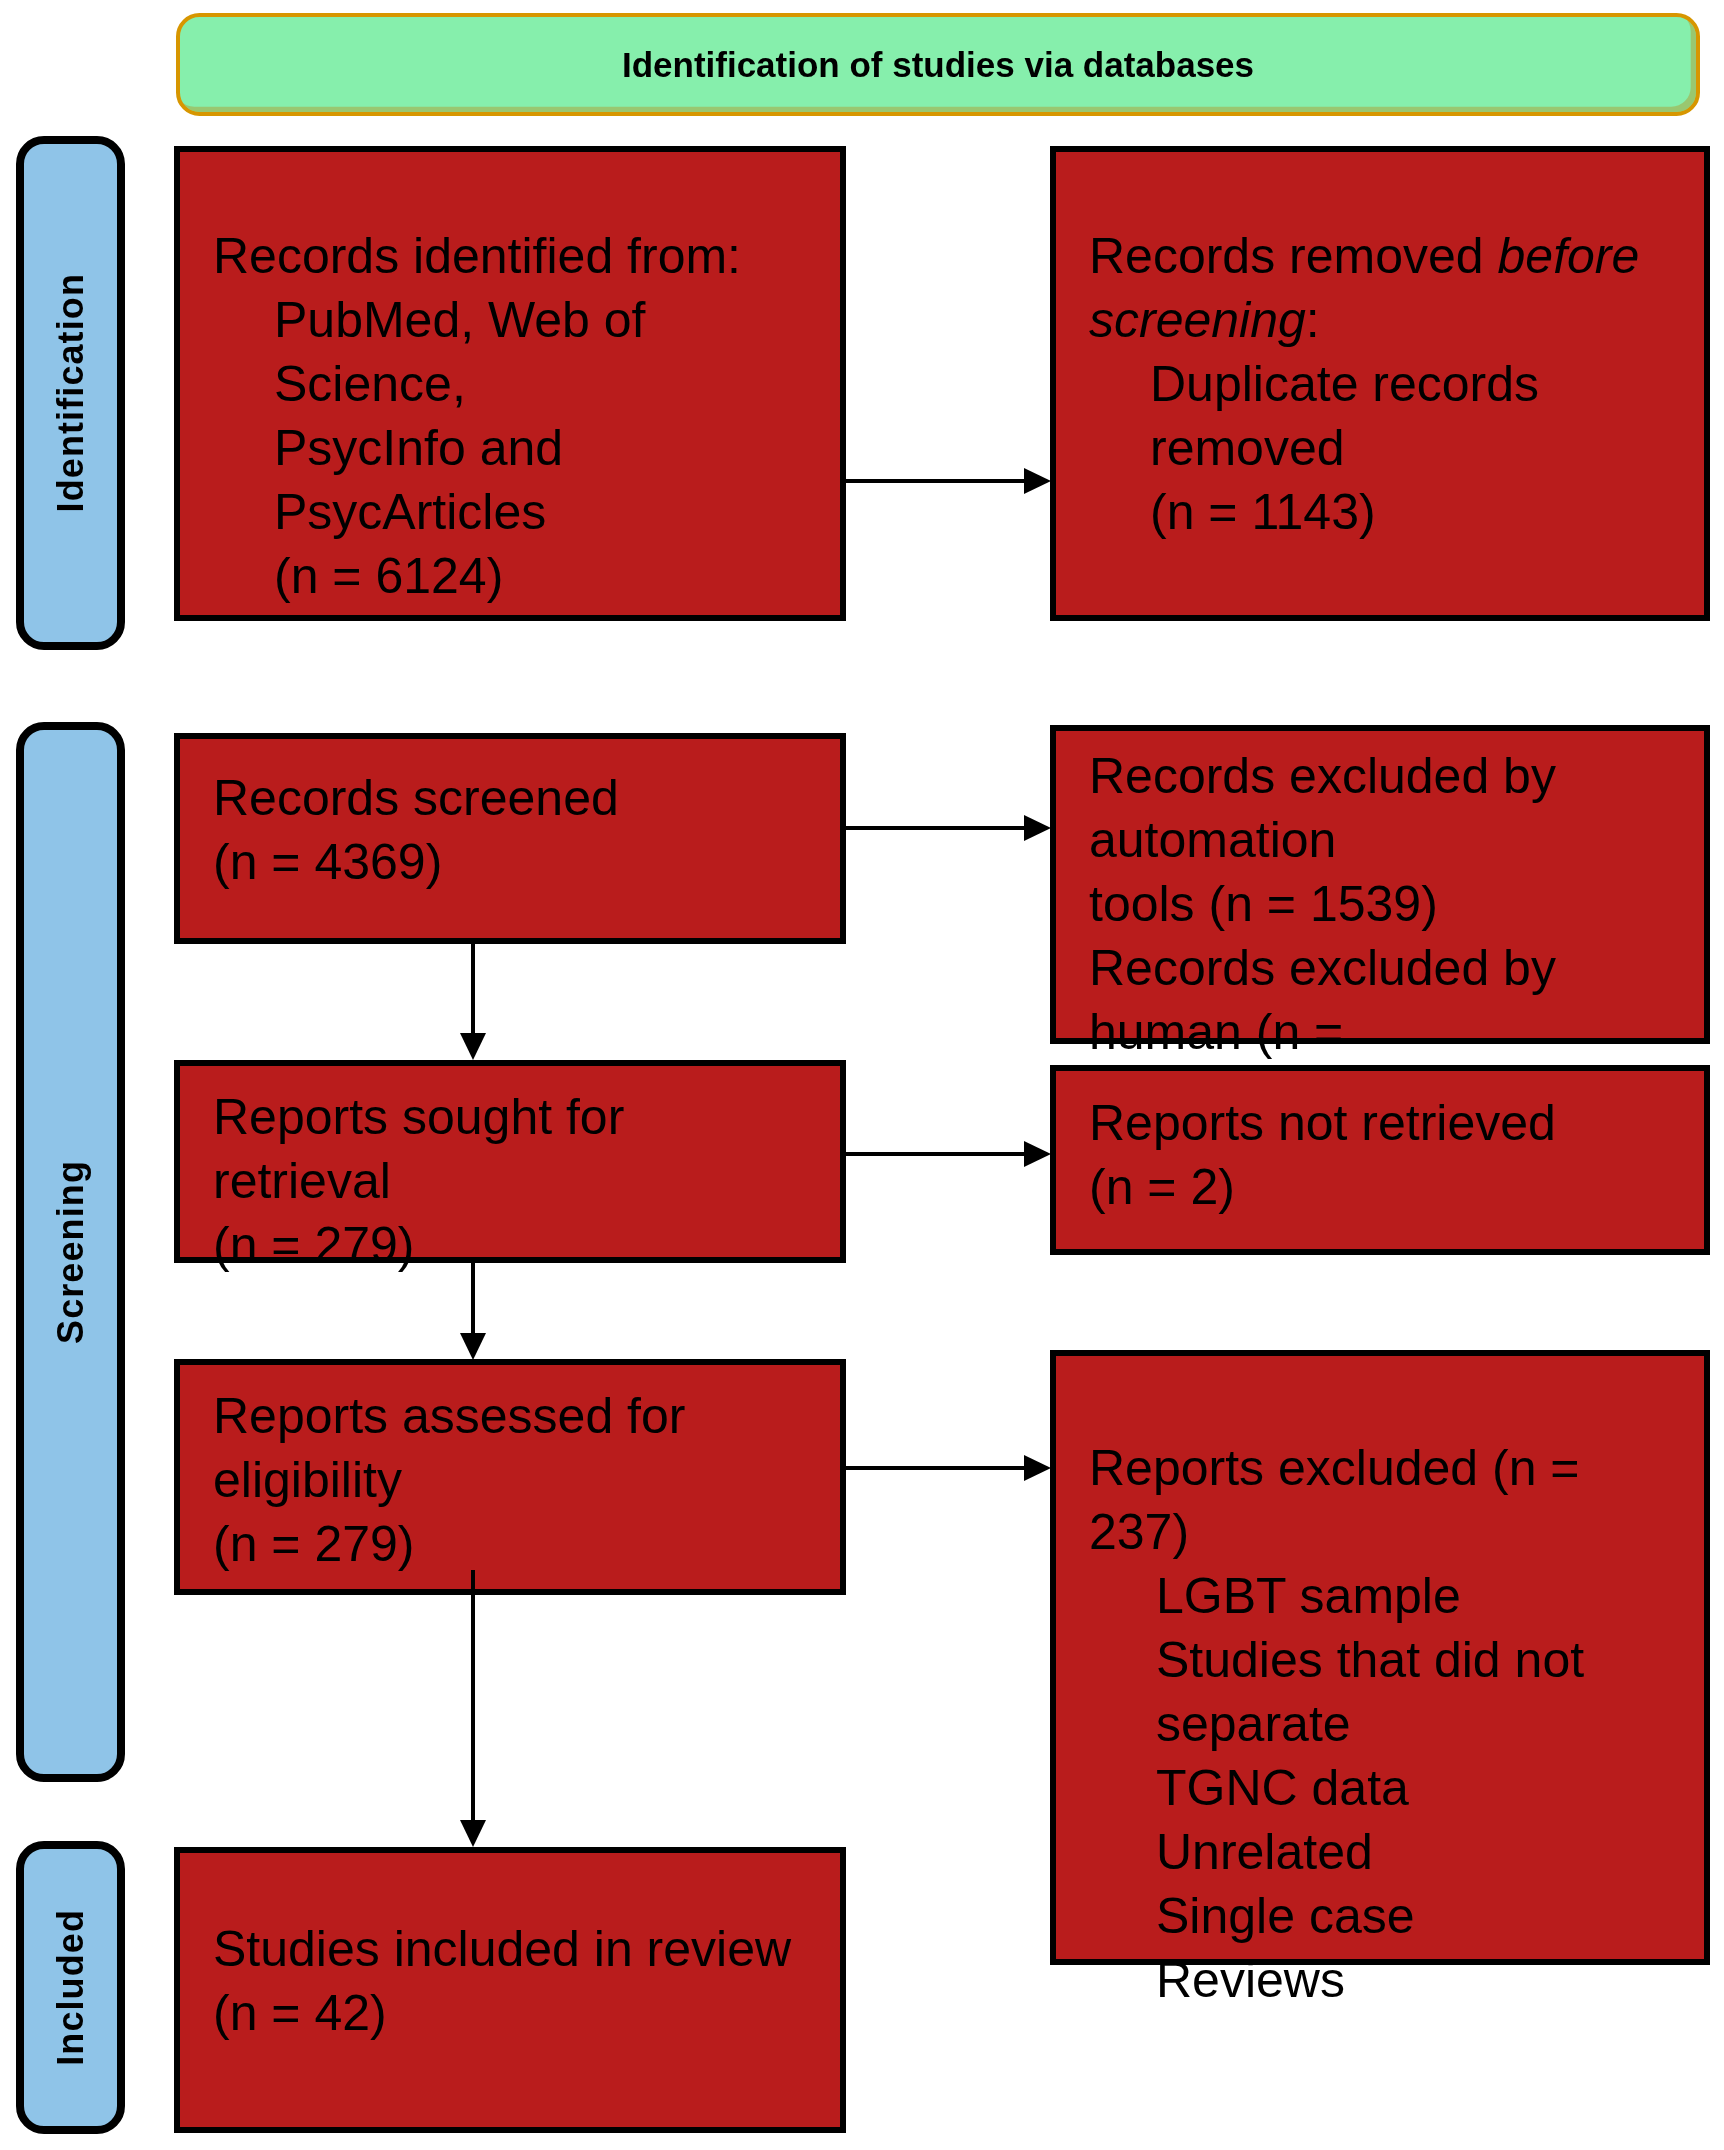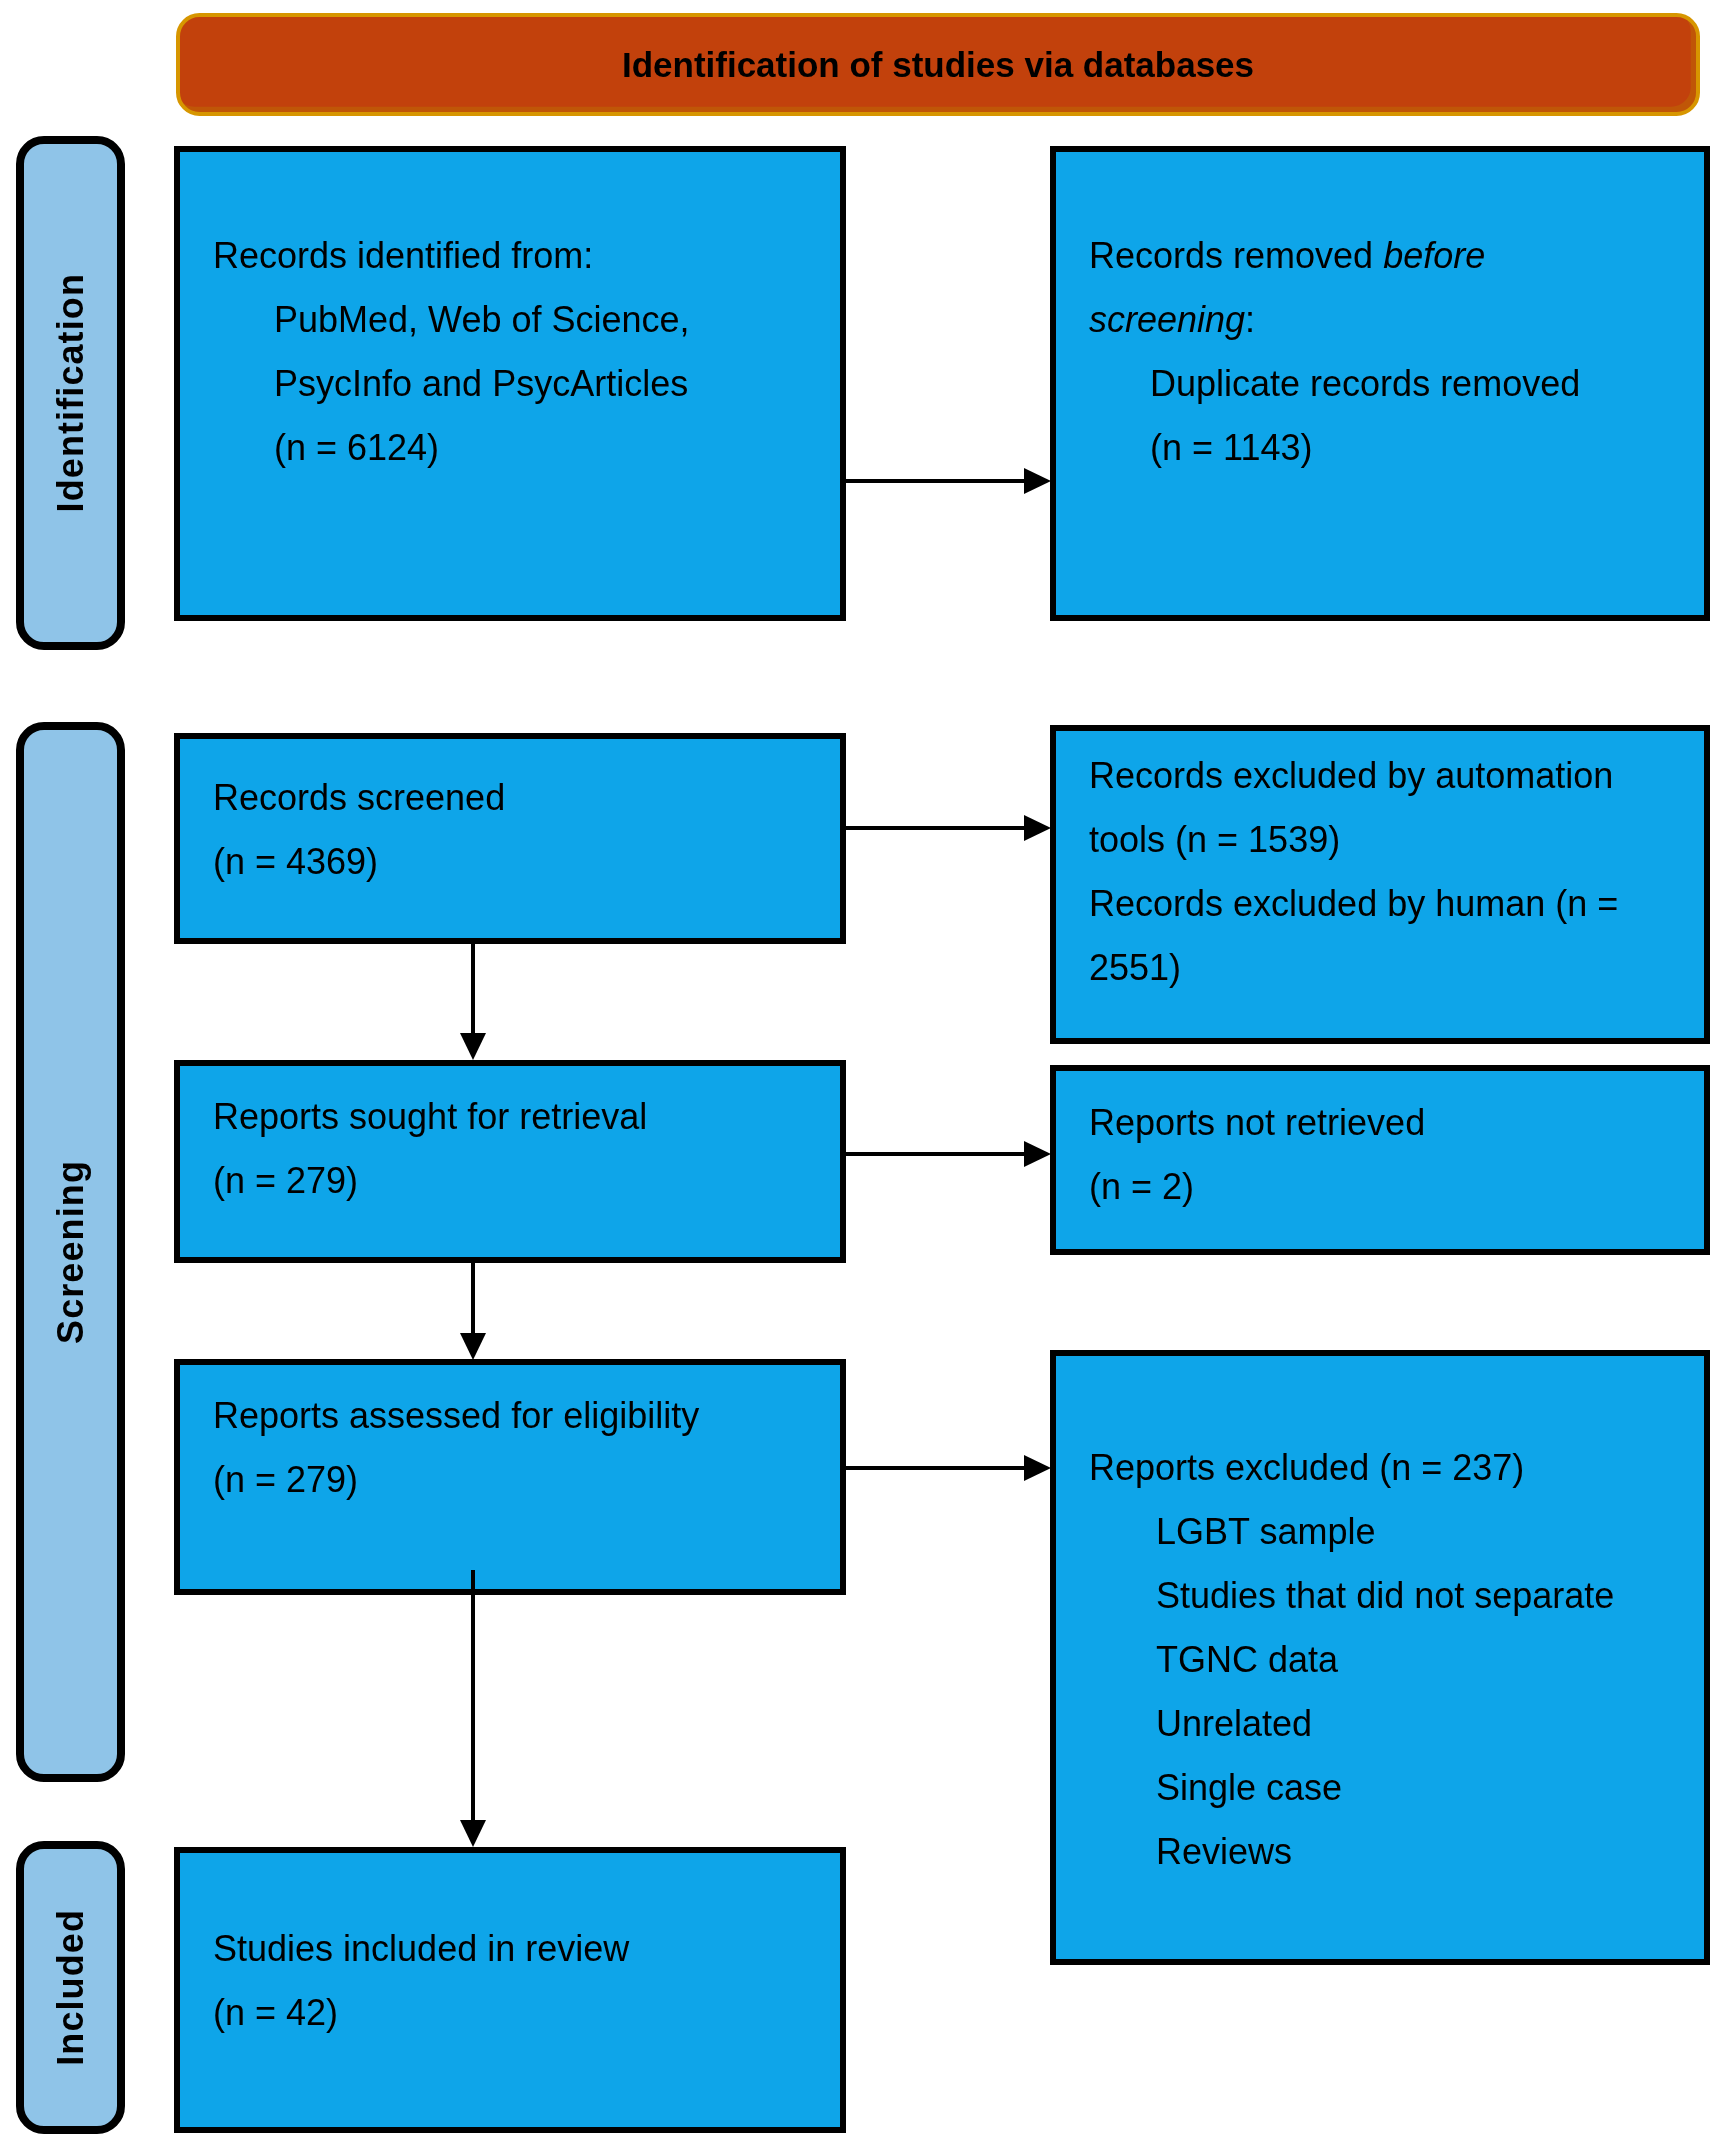--- a/index.html
+++ b/index.html
@@ -7,21 +7,21 @@
     width: 1725px; height: 2151px;
     background: #ffffff;
     font-family: "Liberation Sans", "DejaVu Sans", sans-serif;
   }
   * { box-sizing: border-box; }
   .stage { position: absolute; left: 0; top: 0; width: 1725px; height: 2151px; }
 
   
   .banner {
     position: absolute; left: 176px; top: 13.3px; width: 1524px; height: 103px;
-    background: #c2410c;
+    background: #86efac;
     border: 4.3px solid #D79600;
     border-radius: 23.5px;
     box-shadow: inset -5.3px -5.3px 0 rgba(190,125,0,.35);
     display: flex; align-items: center; justify-content: center;
   }
   .banner .t { font-size: 35px; font-weight: bold; color: #000; }
 
   
   .side {
     position: absolute; left: 16px; width: 109px;
@@ -35,23 +35,23 @@
     font-size: 36px; font-weight: bold; letter-spacing: 1.1px; color: #000;
     white-space: nowrap;
   }
   .side-identification { top: 136px;  height: 514px; }
   .side-screening      { top: 722px; height: 1060px; }
   .side-included       { top: 1841px; height: 293px; }
 
   
   .box {
     position: absolute;
-    background: #0ea5e9;
+    background: #b91c1c;
     border: 6.4px solid #000;
-    font-size: 36px; line-height: 64px; color: #000;
+    font-size: 50px; line-height: 64px; color: #000;
     padding: 0 33px;
   }
   .txt  { white-space: pre-line; }
   .head-rich { white-space: normal; }
   .details { white-space: pre-line; padding-left: 61px; }
   .box em { font-style: italic; text-align: right; }
 
   .box-a  { left: 174px;  top: 146px;  width: 672px; height: 475px;  padding-top: 72px; }
   .box-r1 { left: 1050px; top: 146px;  width: 660px; height: 475px;  padding-top: 72px; }
   .box-b  { left: 174px;  top: 733px; width: 672px; height: 211px;  padding-top: 27px; }

